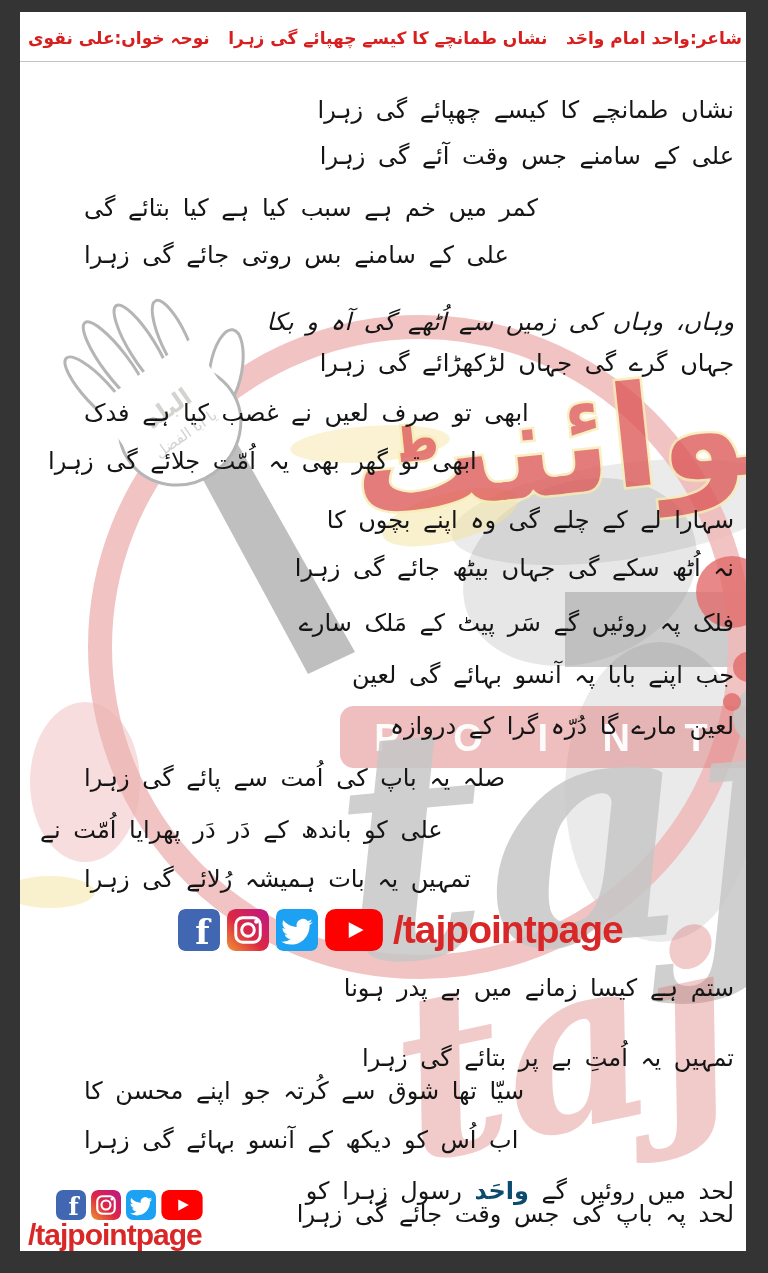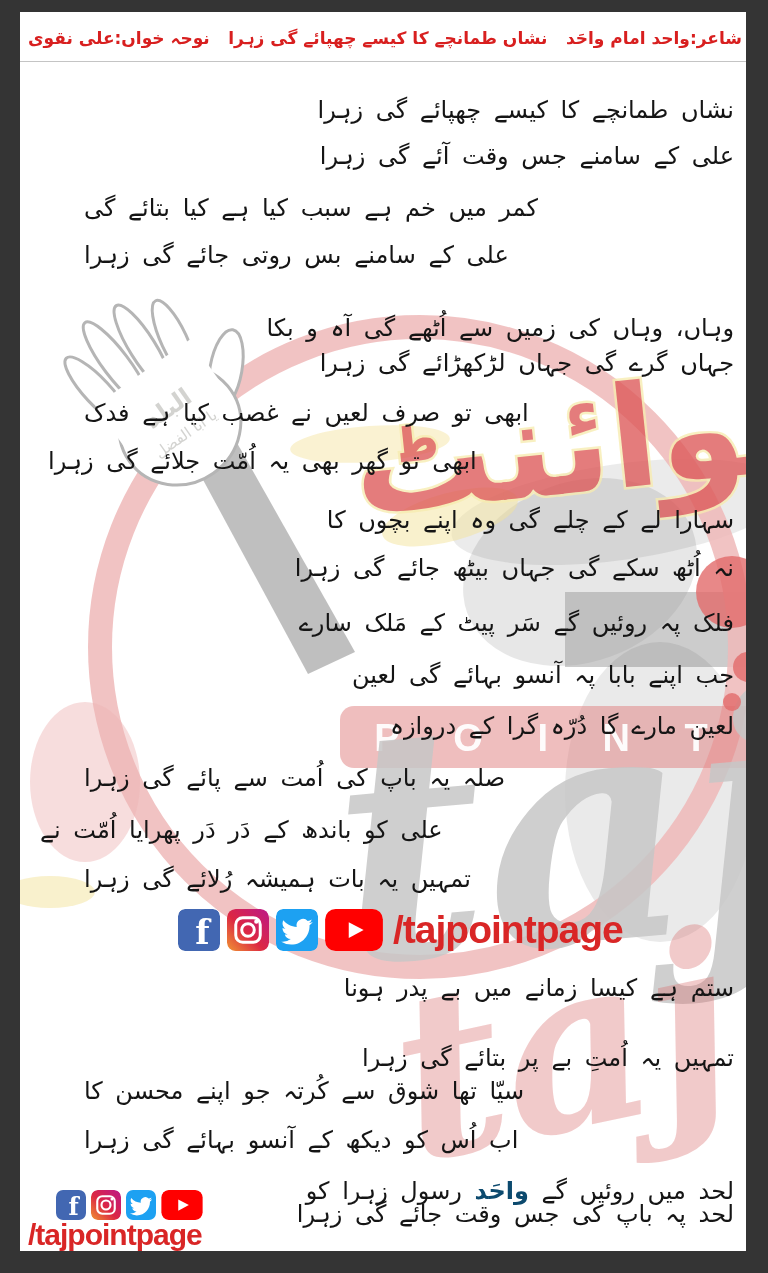--- a/index.html
+++ b/index.html
@@ -96,21 +96,21 @@
     <span>نشاں طمانچے کا کیسے چھپائے گی زہرا</span>
     <span>نوحہ خواں:علی نقوی</span>
   </div>
   <div class="hr-line"></div>
 
   <div id="lyrics">
       <div class="line ar" dir="rtl" style="top: 76px;"><span>نشاں طمانچے کا کیسے چھپائے گی زہرا</span></div>
       <div class="line ar" dir="rtl" style="top: 122px;"><span>علی کے سامنے جس وقت آئے گی زہرا</span></div>
       <div class="line al" dir="rtl" style="top: 174px;"><span>کمر میں خم ہے سبب کیا ہے کیا بتائے گی</span></div>
       <div class="line al" dir="rtl" style="top: 221px;"><span>علی کے سامنے بس روتی جائے گی زہرا</span></div>
-      <div class="line ar" dir="rtl" style="top: 294px;"><span>وہاں، وہاں کی زمیں سے اُٹھے گی آہ و بکا</span></div>
+      <div class="line ar" dir="rtl" style="top: 288px; font-style: italic;"><span>وہاں، وہاں کی زمیں سے اُٹھے گی آہ و بکا</span></div>
       <div class="line ar" dir="rtl" style="top: 329px;"><span>جہاں گرے گی جہاں لڑکھڑائے گی زہرا</span></div>
       <div class="line al" dir="rtl" style="top: 379px;"><span>ابھی تو صرف لعیں نے غصب کیا ہے فدک</span></div>
       <div class="line al" dir="rtl" style="top: 427px; padding-left: 28px;"><span>ابھی تو گھر بھی یہ اُمّت جلائے گی زہرا</span></div>
       <div class="line ar" dir="rtl" style="top: 486px;"><span>سہارا لے کے چلے گی وہ اپنے بچوں کا</span></div>
       <div class="line ar" dir="rtl" style="top: 534px;"><span>نہ اُٹھ سکے گی جہاں بیٹھ جائے گی زہرا</span></div>
       <div class="line ar" dir="rtl" style="top: 589px;"><span>فلک پہ روئیں گے سَر پیٹ کے مَلک سارے</span></div>
       <div class="line ar" dir="rtl" style="top: 641px;"><span>جب اپنے بابا پہ آنسو بہائے گی لعین</span></div>
       <div class="line ar" dir="rtl" style="top: 692px;"><span>لعین مارے گا دُرّہ گرا کے دروازہ</span></div>
       <div class="line al" dir="rtl" style="top: 744px;"><span>صلہ یہ باپ کی اُمت سے پائے گی زہرا</span></div>
       <div class="line al" dir="rtl" style="top: 796px; padding-left: 20px;"><span>علی کو باندھ کے دَر دَر پھرایا اُمّت نے</span></div>

